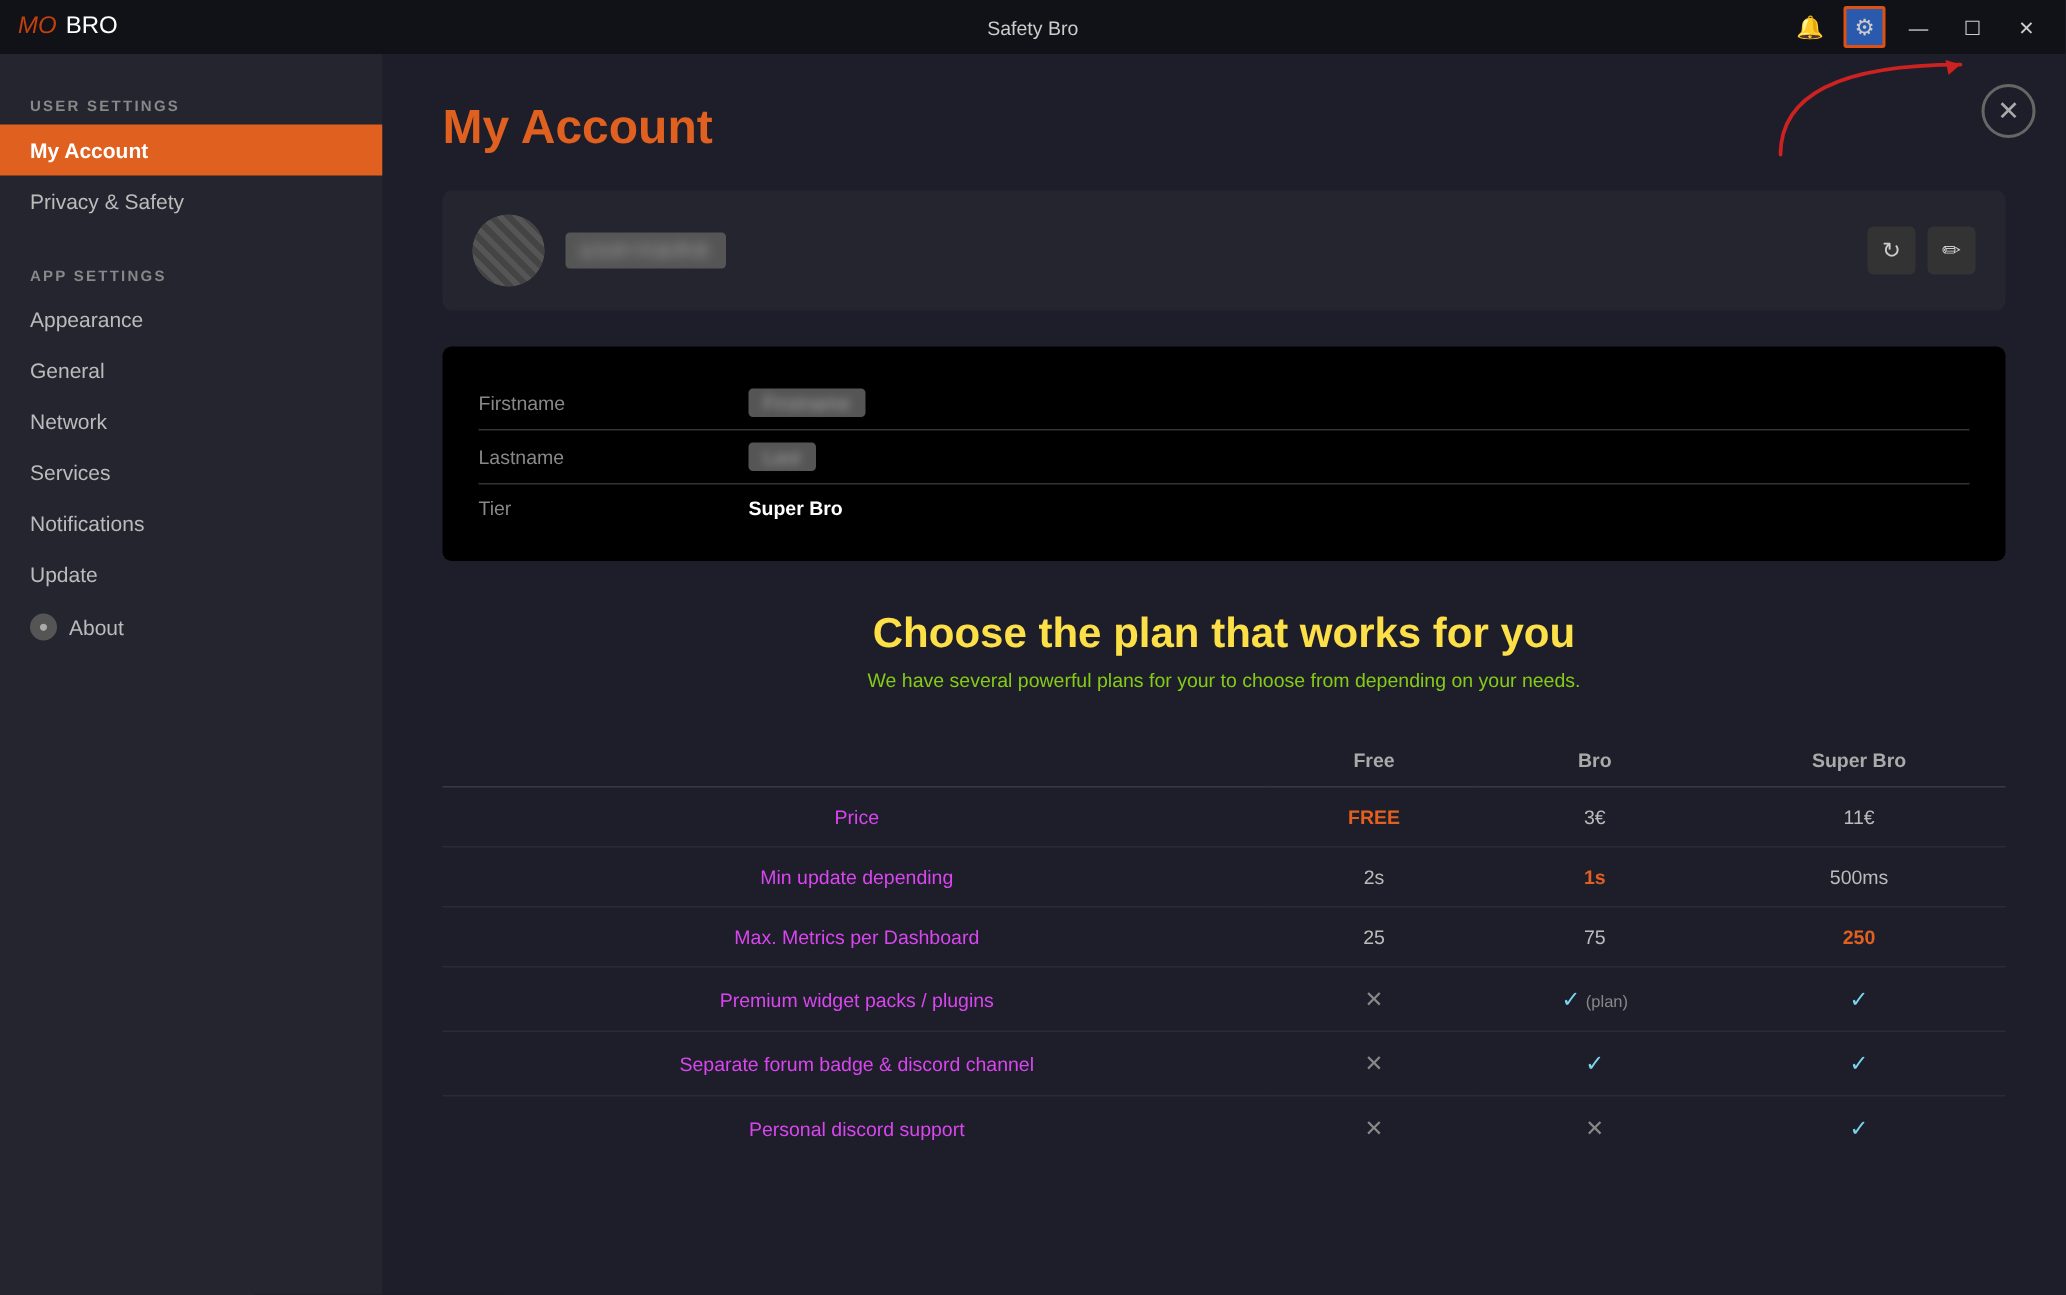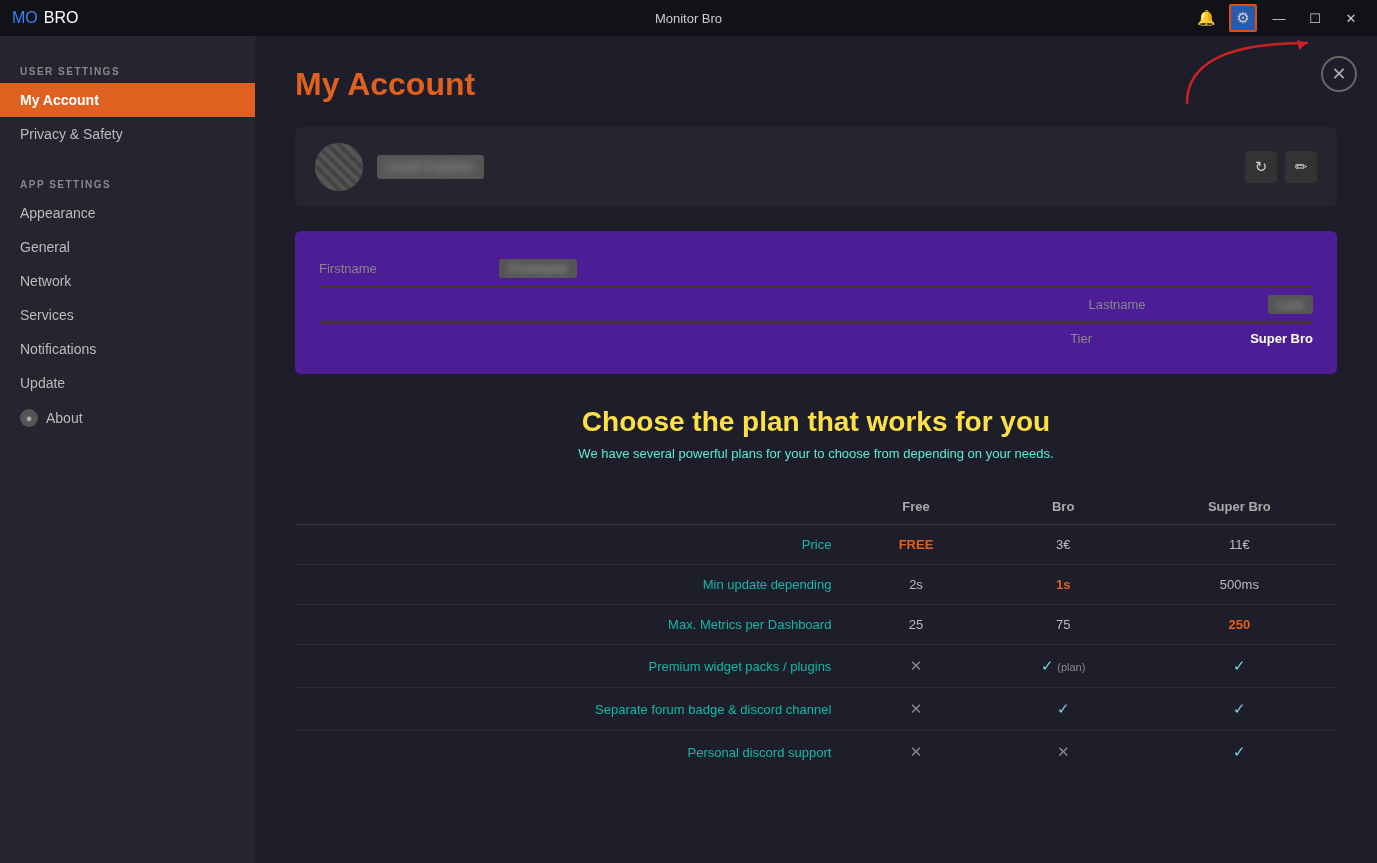--- a/index.html
+++ b/index.html
@@ -22,21 +22,21 @@
       align-items: center;
       justify-content: space-between;
       padding: 0 12px;
       position: relative;
     }
     .titlebar-logo {
       display: flex;
       align-items: center;
       gap: 6px;
     }
-    .logo-mo { color: #3b82f6; }
+    .logo-mo { color: #c2410c; font-style: italic; }
     .logo-bro { color: #fff; }
     .titlebar-title {
       position: absolute;
       left: 50%;
       transform: translateX(-50%);
       font-size: 13px;
       color: #ccc;
     }
     .titlebar-controls {
       display: flex;
@@ -206,33 +206,32 @@
       color: #ccc;
       font-size: 15px;
       cursor: pointer;
       display: flex;
       align-items: center;
       justify-content: center;
     }
 
     
     .user-details {
-      background: #4c1d95;
+      background: #000000;
       border-radius: 6px;
       padding: 20px 24px;
       margin-bottom: 32px;
     }
     .detail-row {
       display: flex;
       align-items: center;
       padding: 8px 0;
     }
     .detail-row + .detail-row {
       border-top: 1px solid #333;
-      justify-content: flex-end;
     }
     .detail-label {
       width: 180px;
       font-size: 13px;
       color: #888;
     }
     .detail-value {
       font-size: 13px;
       color: #ccc;
     }
@@ -254,21 +253,21 @@
     .pricing-title {
       text-align: center;
       font-size: 28px;
       font-weight: 700;
       color: #fde047;
       margin-bottom: 8px;
     }
     .pricing-subtitle {
       text-align: center;
       font-size: 13px;
-      color: #5eead4;
+      color: #84cc16;
       margin-bottom: 28px;
     }
 
     
     .pricing-table {
       width: 100%;
       border-collapse: collapse;
       font-size: 13px;
     }
     .pricing-table th {
@@ -282,43 +281,43 @@
     .pricing-table th:first-child {
       text-align: left;
     }
     .pricing-table td {
       padding: 12px 16px;
       border-bottom: 1px solid #2a2a38;
       text-align: center;
       color: #bbb;
     }
     .pricing-table td:first-child {
-      text-align: right;
-      color: #14b8a6;
+      text-align: center;
+      color: #d946ef;
     }
     .pricing-table tr:last-child td {
       border-bottom: none;
     }
     .highlight-val {
       color: #e06020;
       font-weight: 700;
     }
     .check-mark { color: #7ad4f0; font-size: 15px; }
     .cross-mark { color: #888; font-size: 15px; }
     .some-text { color: #888; font-size: 11px; }
   </style>
 </head>
 <body>
 
 <div class="titlebar">
   <div class="titlebar-logo">
     <span class="logo-mo">MO</span>
       <span class="logo-bro">BRO</span>
   </div>
-  <div class="titlebar-title">Monitor Bro</div>
+  <div class="titlebar-title">Safety Bro</div>
   <div class="titlebar-controls">
     <button class="titlebar-icon-btn" title="Notifications">🔔</button>
     <button class="titlebar-icon-btn gear-active" title="Settings">⚙</button>
     <button class="titlebar-icon-btn win-btn">—</button>
     <button class="titlebar-icon-btn win-btn">☐</button>
     <button class="titlebar-icon-btn win-btn">✕</button>
   </div>
 </div>
 
 <div style="position:absolute; top:38px; right:60px; pointer-events:none; z-index:50;">

